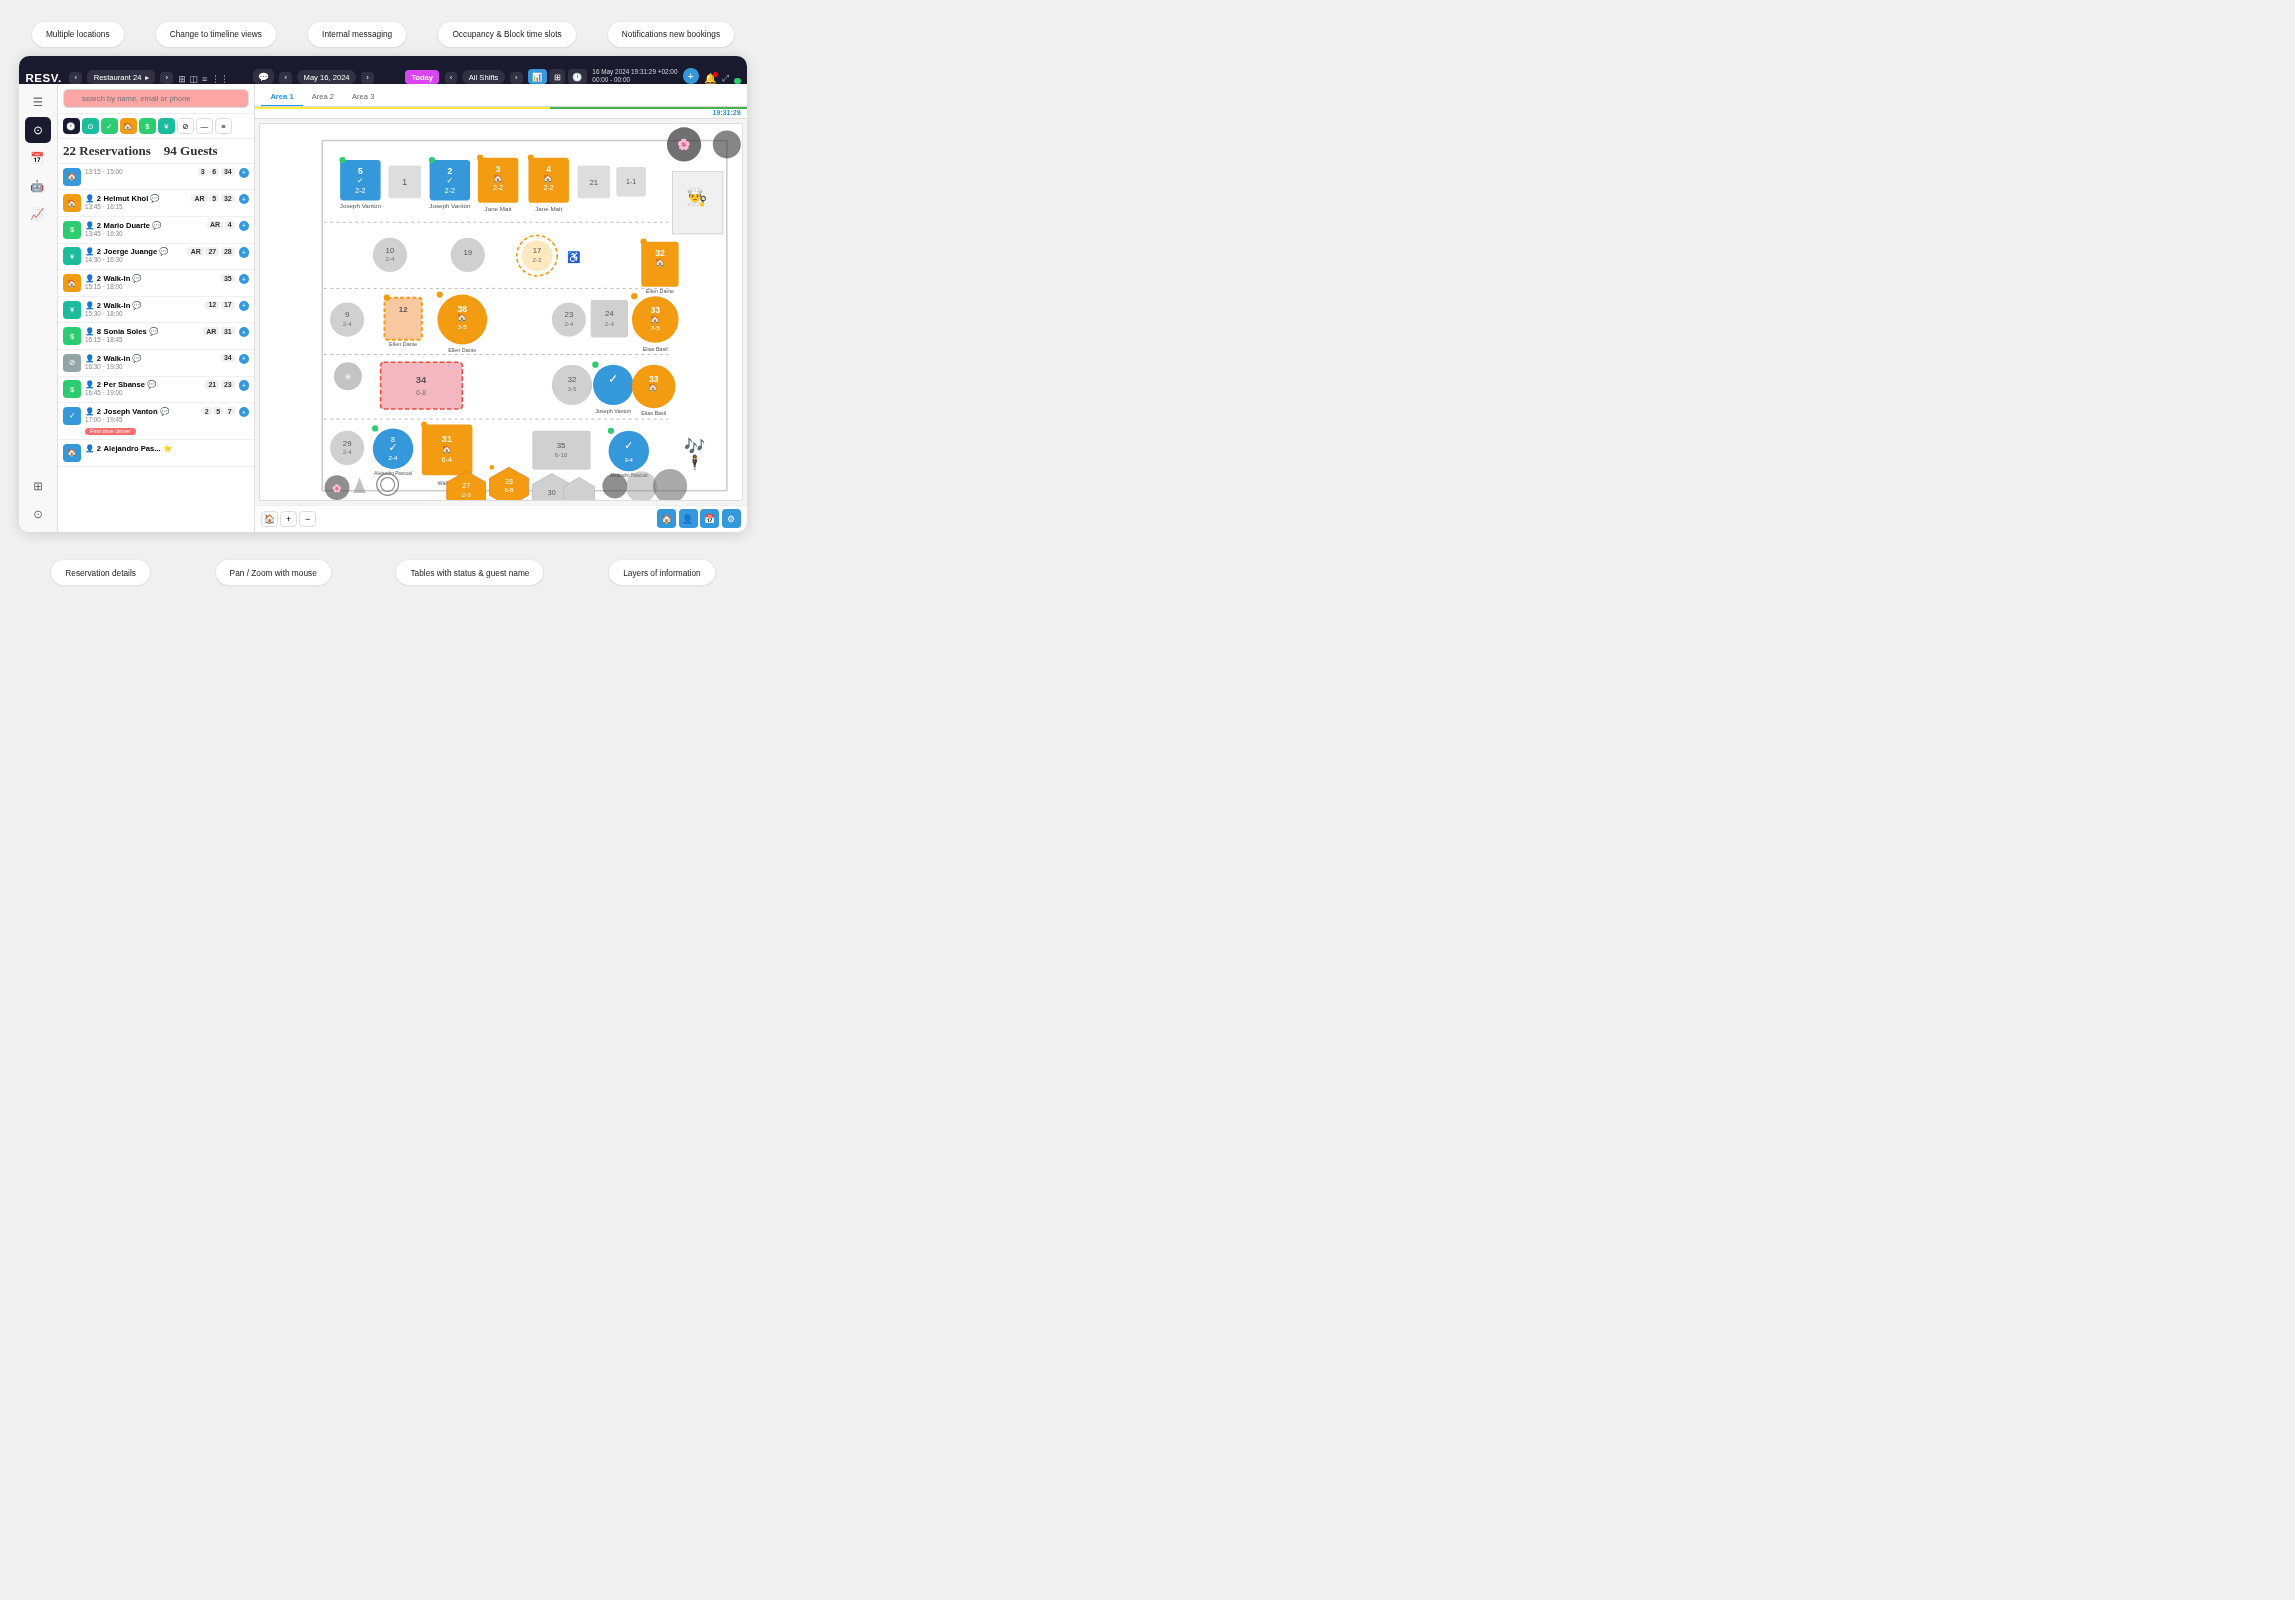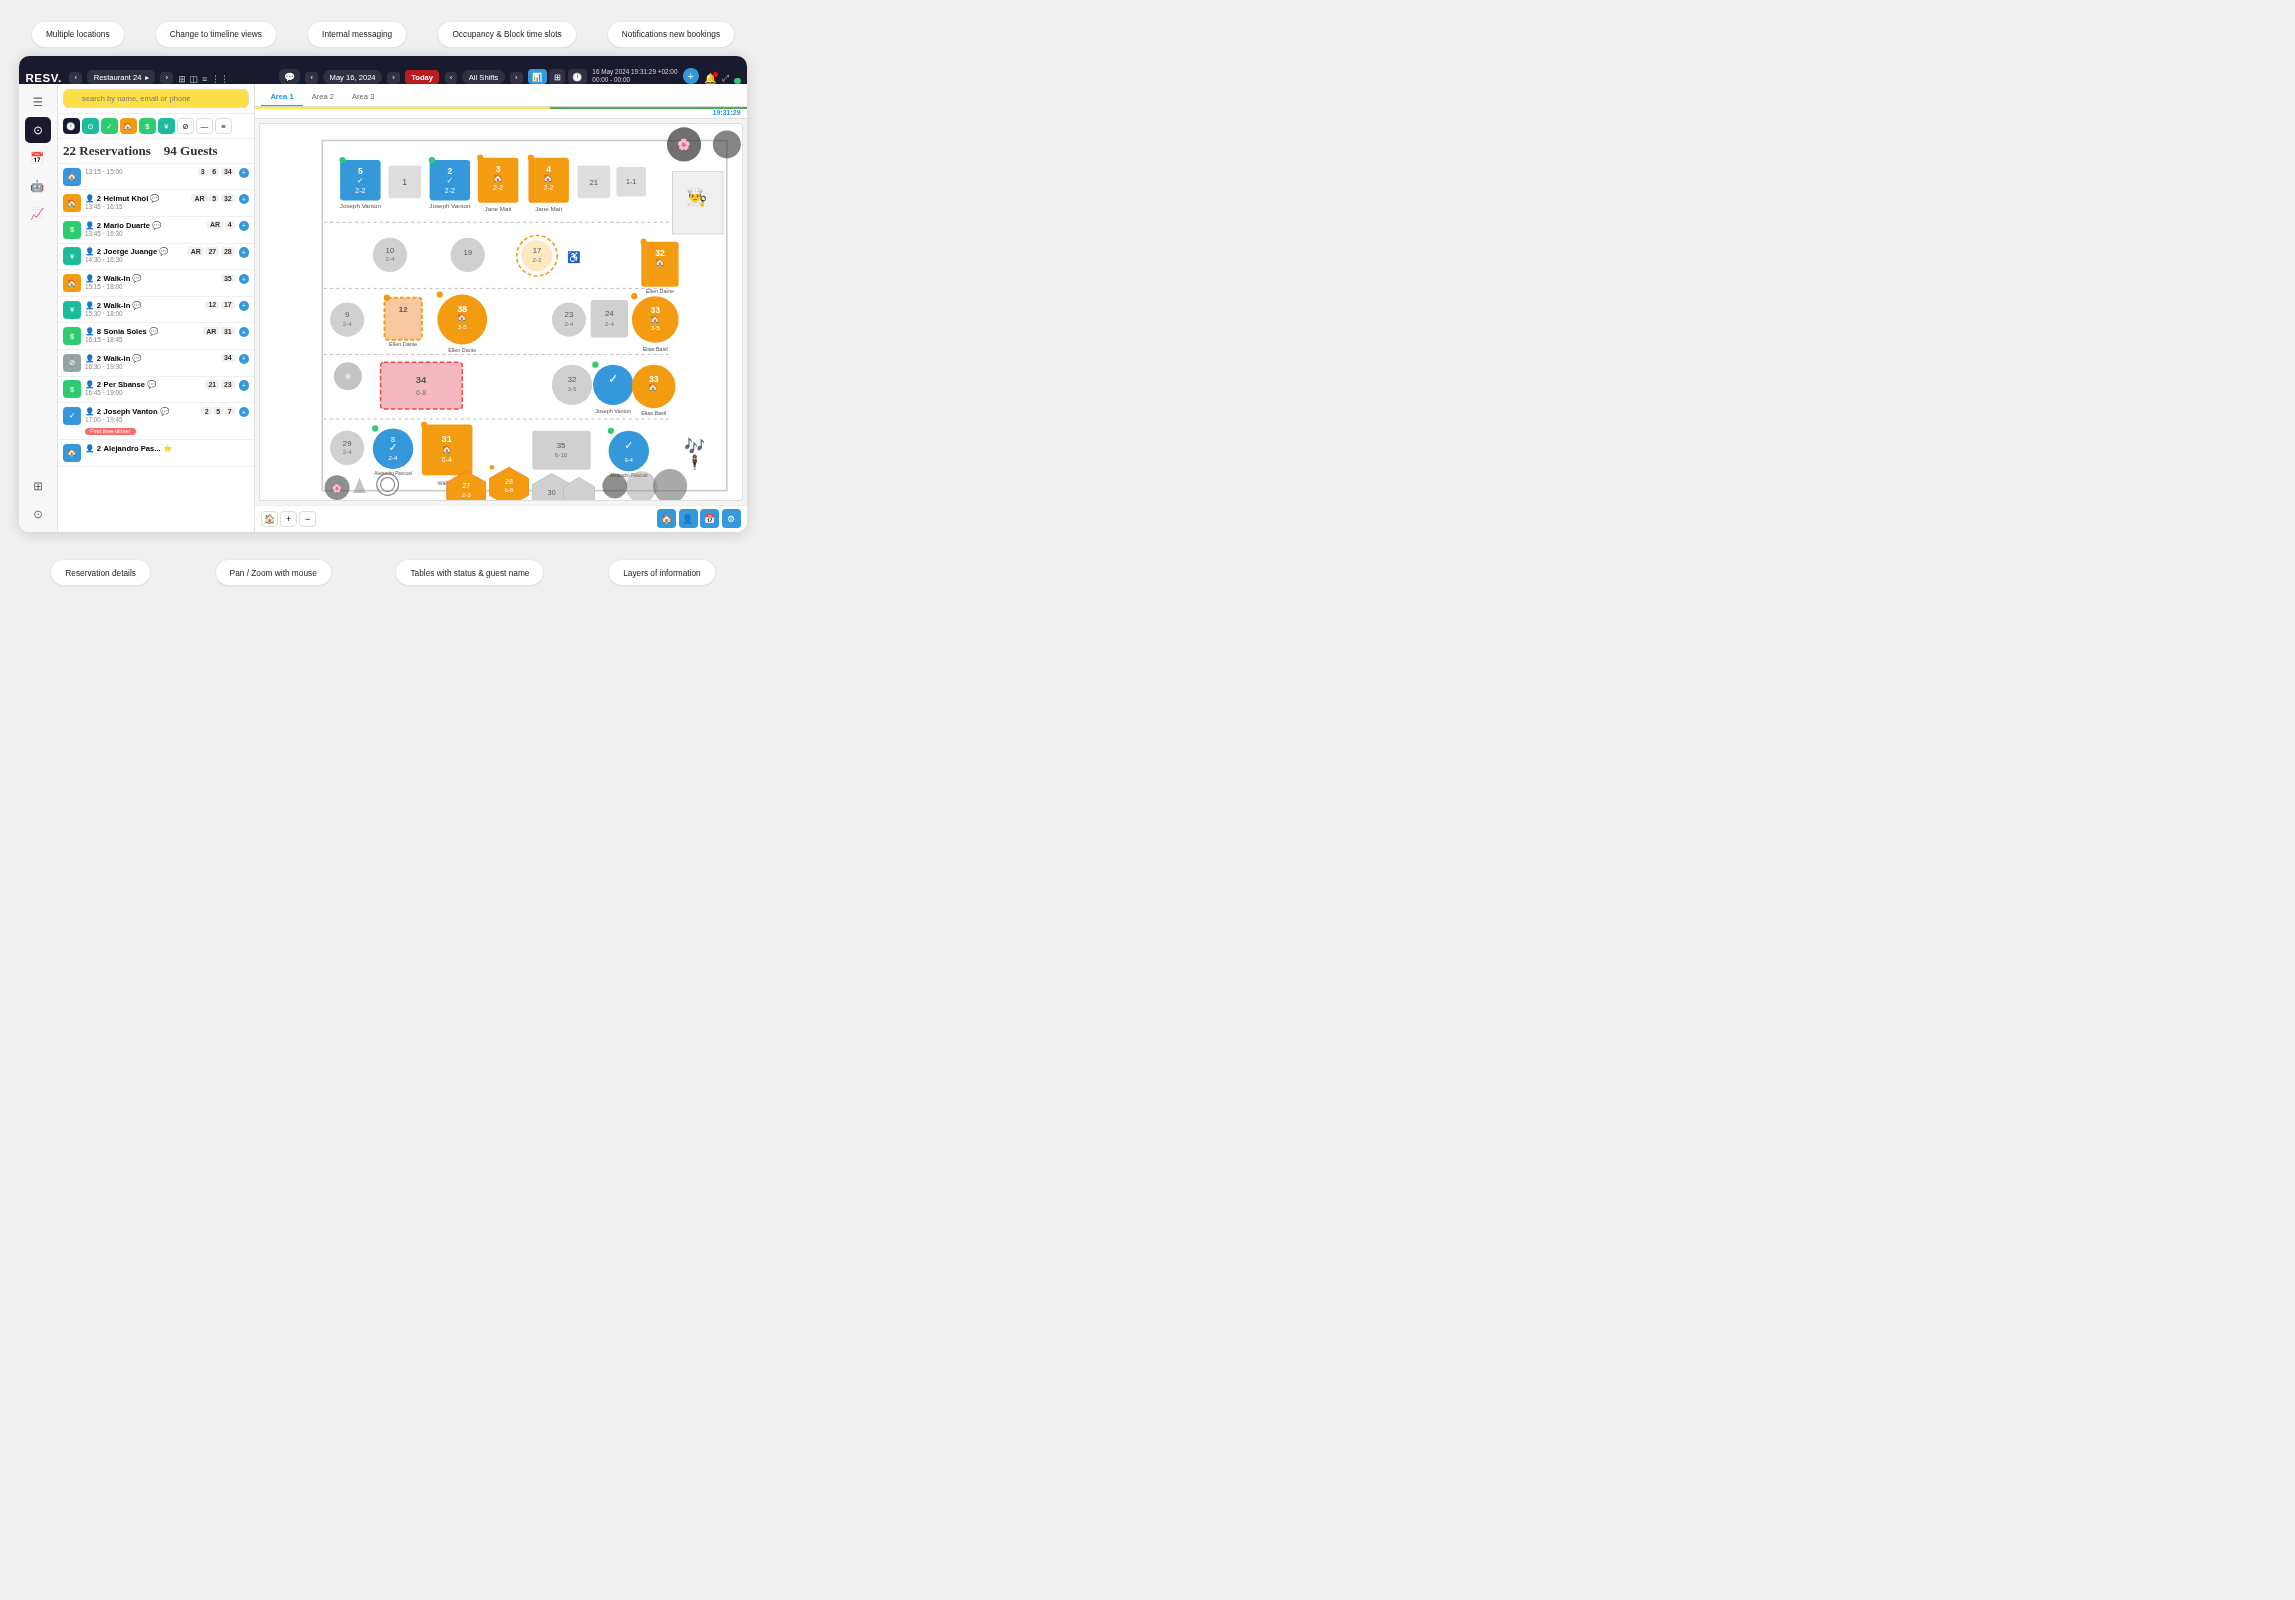--- a/index.html
+++ b/index.html
@@ -103,28 +103,29 @@
       background: rgba(255,255,255,0.1);
       border-radius: 7px;
       padding: 2.5px 6.4px;
       font-size: 7.6px;
       display: flex;
       align-items: center;
       gap: 3.8px;
       cursor: pointer;
     }
     .today-btn {
-      background: #b91c1c;
+      background: #d946ef;
       color: white;
       border: none;
       border-radius: 3.8px;
       padding: 2.5px 6.4px;
       font-size: 7.6px;
       font-weight: 600;
       cursor: pointer;
+      margin-left: 26px;
     }
     .view-icons {
       display: flex;
       gap: 2.5px;
       align-items: center;
     }
     .view-icon-btn {
       background: rgba(255,255,255,0.1);
       border: none;
       color: white;
@@ -233,21 +234,21 @@
       padding: 5.1px;
       border-bottom: 0.6px solid #eee;
     }
     .search-input {
       width: 100%;
       padding: 3.8px 6.4px 3.8px 18px;
       border: 0.6px solid #ddd;
       border-radius: 5.1px;
       font-size: 7.6px;
       color: #333;
-      background: #fde047;
+      background: #fca5a5;
       position: relative;
     }
     .search-wrapper {
       position: relative;
     }
     .search-icon-inner {
       position: absolute;
       left: 5.1px;
       top: 50%;
       transform: translateY(-50%);

